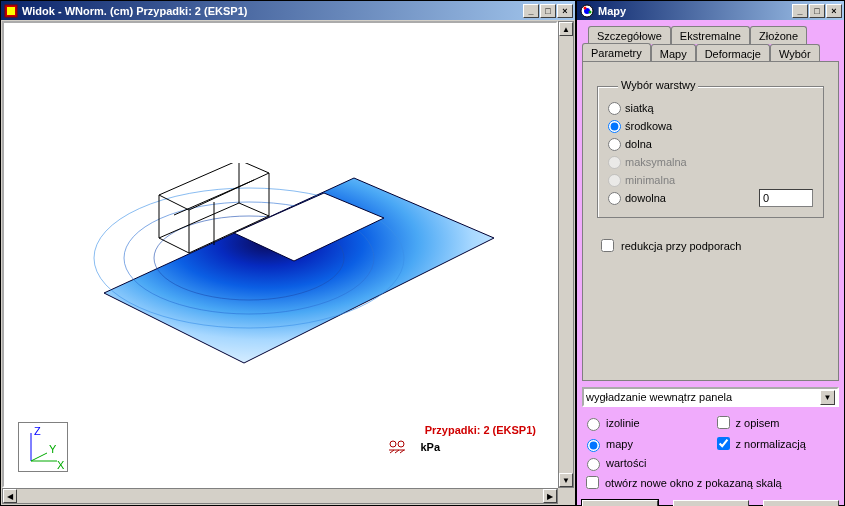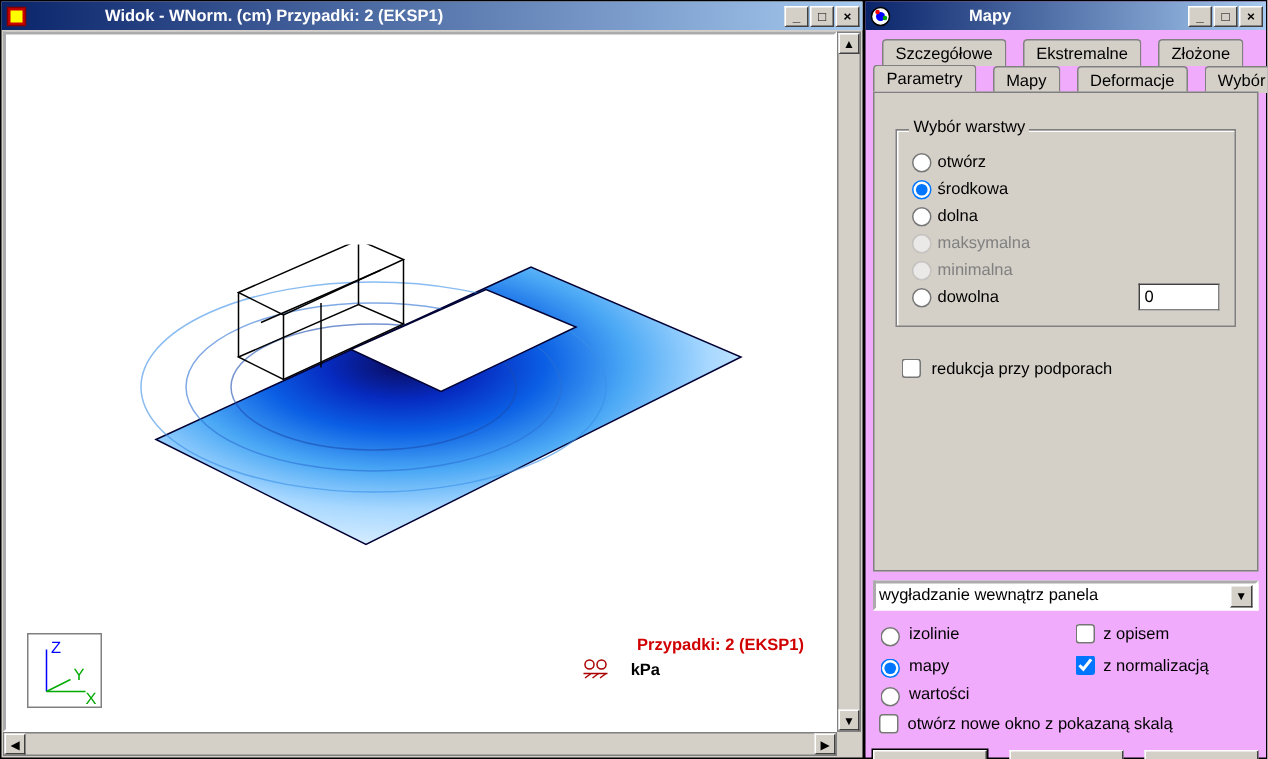--- a/index.html
+++ b/index.html
@@ -6,21 +6,21 @@
 body { margin: 0; background: #d4d0c8; width: 845px; height: 506px; overflow: hidden; }
 
 .workspace { display: flex; width: 845px; height: 506px; }
 
 
 .win-left { width: 576px; height: 506px; background: #d4d0c8; border: 1px solid #000; position: relative; }
 .win-right { width: 269px; height: 506px; background: #f0abfc; border: 1px solid #000; position: relative; }
 
 .titlebar { height: 19px; background: linear-gradient(to right, #0a246a, #a6caf0); color: #fff; display: flex; align-items: center; padding: 0 2px; }
 .titlebar .icon { width: 16px; height: 16px; margin-right: 3px; display: inline-flex; align-items: center; justify-content: center; }
-.titlebar .title { font-weight: bold; flex: 1; margin-left: 48px; }
+.titlebar .title { font-weight: bold; flex: 1; }
 .titlebar .btns { display: flex; gap: 1px; }
 .titlebar .btn { width: 16px; height: 14px; background: #d4d0c8; border: 1px solid #fff; border-right-color: #404040; border-bottom-color: #404040; display: flex; align-items: center; justify-content: center; color: #000; font-size: 9px; font-weight: bold; }
 
 .client-left { position: absolute; top: 20px; left: 1px; right: 17px; bottom: 17px; border: 2px inset #fff; background: #fff; }
 .vscroll { position: absolute; top: 20px; right: 1px; width: 16px; bottom: 17px; background: #d4d0c8; border: 1px solid #808080; }
 .vscroll .arrow { width: 14px; height: 14px; background: #d4d0c8; border: 1px solid #fff; border-right-color: #404040; border-bottom-color: #404040; display:flex; align-items:center; justify-content:center; font-size:8px; }
 .vscroll .arrow.up { position:absolute; top:0; }
 .vscroll .arrow.down { position:absolute; bottom:0; }
 .hscroll { position: absolute; left: 1px; right: 17px; bottom: 1px; height: 16px; background: #d4d0c8; border: 1px solid #808080; }
 .hscroll .arrow { width: 14px; height: 14px; background: #d4d0c8; border: 1px solid #fff; border-right-color:#404040; border-bottom-color:#404040; display:flex; align-items:center; justify-content:center; font-size:8px; }
@@ -31,28 +31,28 @@
 
 .viewport { position: relative; width: 100%; height: 100%; }
 .plate-svg { position:absolute; left: 60px; top: 140px; }
 .axis-box { position:absolute; left: 14px; bottom: 14px; width: 50px; height: 50px; border: 1px solid #808080; background:#fff; }
 .case-label { position:absolute; right: 20px; bottom: 50px; color: #d00000; font-weight: bold; }
 .unit-label { position:absolute; right: 116px; bottom: 33px; color: #000; font-weight: bold; }
 .support-icon { position:absolute; right: 150px; bottom: 30px; }
 
 
 .rpanel-body { position:absolute; top:20px; left:1px; right:1px; bottom:1px; padding: 4px; }
-.tabrow { display:flex; gap:11px; }
+.tabrow { display:flex; gap:0; }
 .tab { border: 1px solid #808080; border-bottom: none; background: #d4d0c8; padding: 2px 8px; border-top-left-radius: 3px; border-top-right-radius:3px; height: 18px; display:flex; align-items:center; cursor: default; }
 .tab.back { position:relative; top:1px; background:#d4d0c8; color:#000; }
 .tab.front { background:#d4d0c8; z-index:2; position:relative; }
 .tabcontent { border: 1px solid #808080; background:#d4d0c8; height: 320px; padding: 14px; position: relative; }
 
 .groupbox { border: 1px solid #808080; padding: 12px 10px 10px; position: relative; margin-top: 10px; box-shadow: inset 1px 1px 0 #fff; }
-.groupbox .legend { position:absolute; top:-8px; left:8px; background:#d4d0c8; padding:0 3px; }
+.groupbox .legend { position:absolute; top:-8px; left:20px; background:#d4d0c8; padding:0 3px; }
 
 .radio-row { display:flex; align-items:center; gap:4px; height: 18px; }
 .radio-row input { margin:0; }
 .radio-row.disabled { color:#808080; }
 .inline-input { width: 54px; height: 18px; border: 1px solid #808080; border-top-color:#404040; border-left-color:#404040; background:#fff; padding:0 3px; }
 
 .check-row { display:flex; align-items:center; gap:4px; margin-top: 18px; }
 
 .combo { width: 100%; height: 20px; border: 2px inset #fff; background:#fff; display:flex; align-items:center; padding:0 2px; margin-top:6px; }
 .combo .comboval { flex:1; }
@@ -185,21 +185,21 @@
         <div class="tab back">Mapy</div>
         <div class="tab back">Deformacje</div>
         <div class="tab back">Wybór</div>
       </div>
 
       <div class="tabcontent">
         <div class="groupbox">
           <span class="legend">Wybór warstwy</span>
           <label class="radio-row">
               <input type="radio" name="layer" style="">
-              <span>otwórz</span>
+              <span>siatką</span>
             </label>
           <label class="radio-row">
               <input type="radio" name="layer" checked="" style="">
               <span>środkowa</span>
             </label>
           <label class="radio-row">
               <input type="radio" name="layer" style="">
               <span>dolna</span>
             </label>
           <label class="radio-row disabled">

